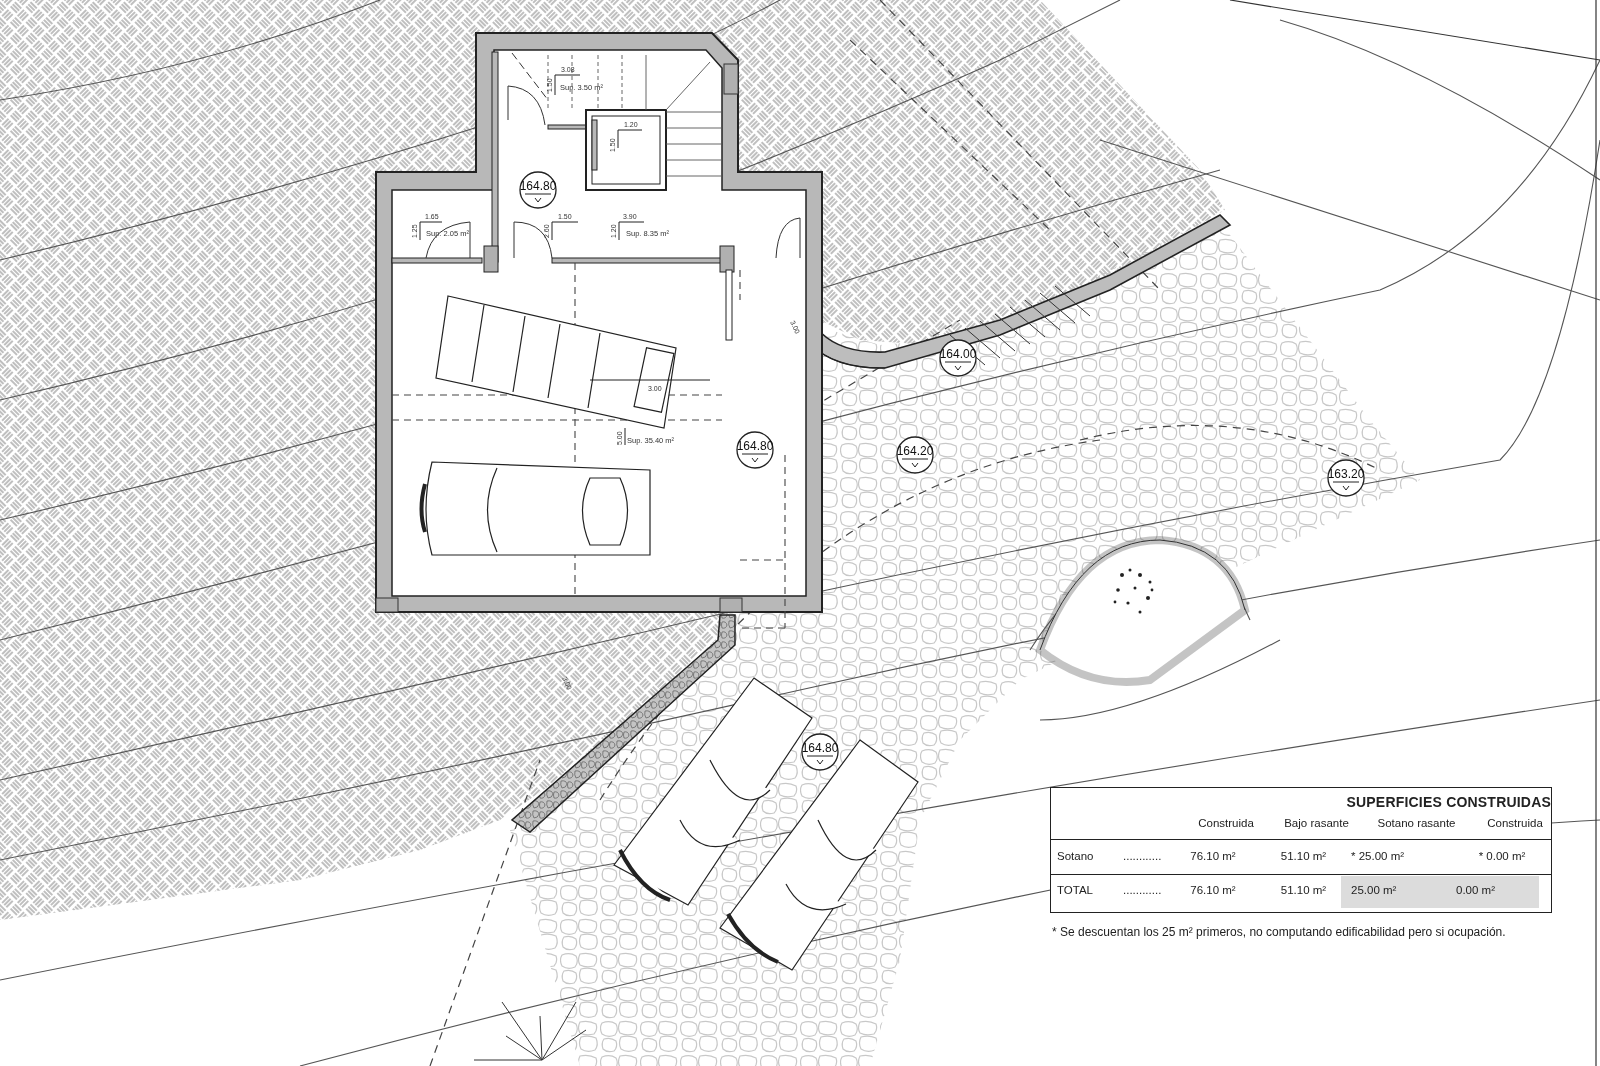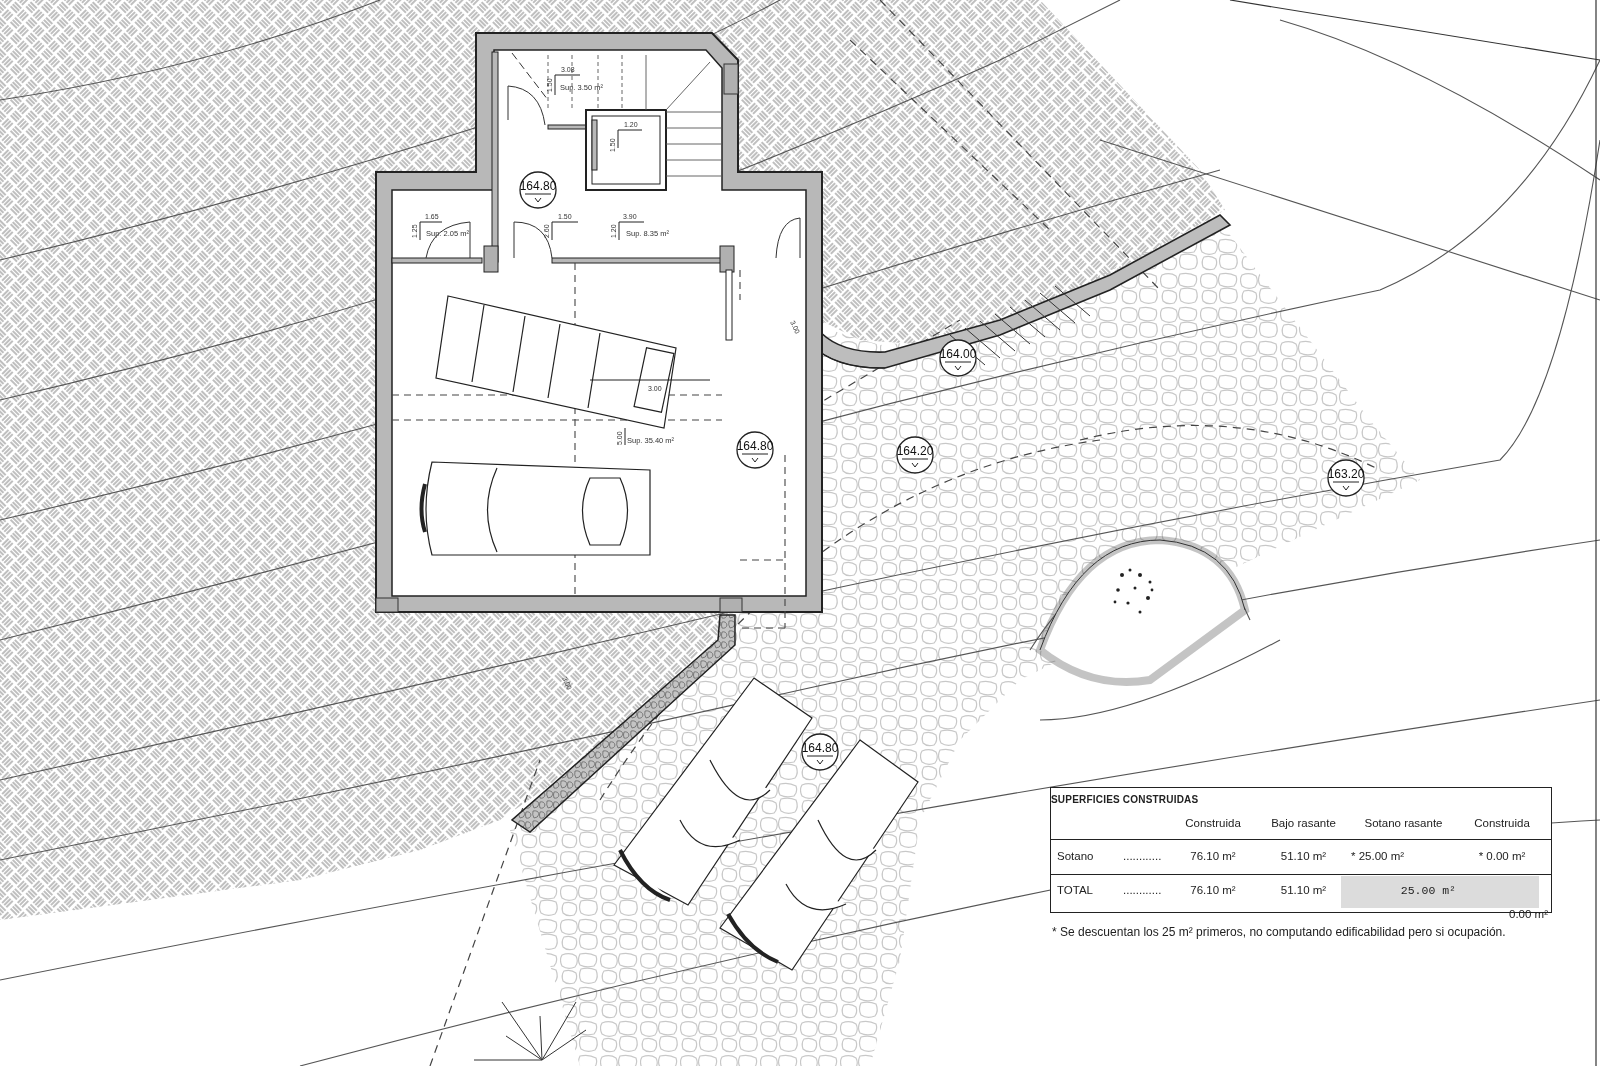--- a/index.html
+++ b/index.html
@@ -7,22 +7,22 @@
   #plan { position:absolute; left:0; top:0; width:1600px; height:1066px; }
   .lvl-text { font-family:"Liberation Sans", sans-serif; font-size:12px; fill:#111; }
   .dim-text { font-family:"Liberation Sans", sans-serif; font-size:7px; fill:#333; }
   .area-text { font-family:"Liberation Sans", sans-serif; font-size:7.5px; fill:#333; }
 
   #areas-table {
     position:absolute; left:1050px; top:787px; width:502px; height:126px;
     border:1.5px solid #222; background:#fff; box-sizing:border-box;
     font-family:"Liberation Sans", sans-serif; color:#222; font-size:11.5px;
   }
-  #areas-table .title { position:absolute; left:0; right:0; top:6px; text-align:left; font-weight:bold; font-size:10px; letter-spacing:0.2px; }
-  #areas-table .hdr { position:absolute; top:29px; left:0; right:0; height:16px; }
+  #areas-table .title { position:absolute; left:0; right:0; top:6px; text-align:right; font-weight:bold; font-size:14px; letter-spacing:0.2px; }
+  #areas-table .hdr { position:absolute; top:29px; left:13px; right:0; height:16px; }
   #areas-table .hdr span { position:absolute; text-align:center; }
   #areas-table .sep { position:absolute; left:0; right:0; border-top:1.5px solid #222; }
   #areas-table .row { position:absolute; left:0; right:0; height:30px; }
   #areas-table .row span { position:absolute; top:8px; }
   #areas-table .shade { position:absolute; top:88px; left:290px; width:198px; height:32px; background:#dcdcdc; }
   #footnote { position:absolute; left:1052px; top:925px; font-family:"Liberation Sans", sans-serif; font-size:12px; color:#222; white-space:nowrap; }
   .c1 { left:122px; width:80px; }
   .c2 { left:205px; width:95px; }
   .c3 { left:300px; width:105px; }
   .c4 { left:405px; width:92px; }
@@ -310,17 +310,17 @@
     <span class="c3" style="">* 25.00 m²</span>
     <span class="c4" style="text-align:center;">* 0.00 m²</span>
   </div>
   <div class="sep" style="top:86px;"></div>
   <div class="shade"></div>
   <div class="row" style="top:88px;">
     <span style="left:6px;">TOTAL</span>
     <span style="left:72px;">............</span>
     <span class="c1" style="text-align:center;">76.10 m²</span>
     <span class="c2" style="text-align:center;">51.10 m²</span>
-    <span class="c3" style="text-align:right;font-family:Liberation Mono, monospace;">25.00 m²</span>
-    <span class="c4" style="text-align:right;margin-top:24px;">0.00 m²</span>
+    <span class="c3" style="text-align:left;">25.00 m²</span>
+    <span class="c4" style="text-align:left;">0.00 m²</span>
   </div>
 </div>
 <div id="footnote">* Se descuentan los 25 m² primeros,  no computando   edificabilidad pero si ocupación.</div>
 
 </body></html>

